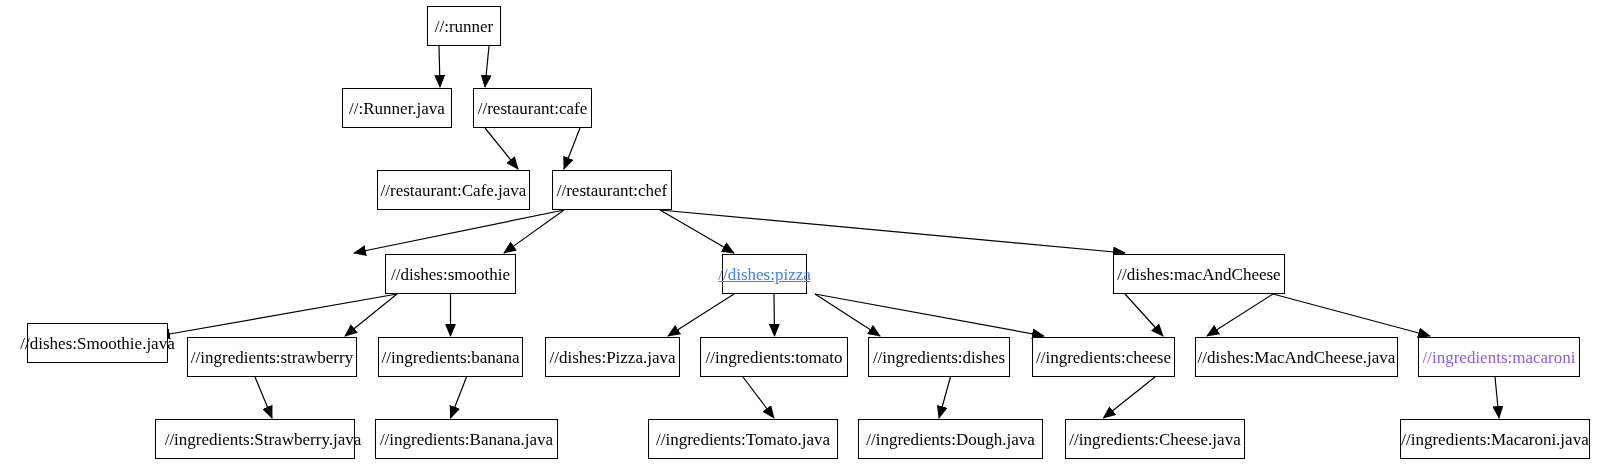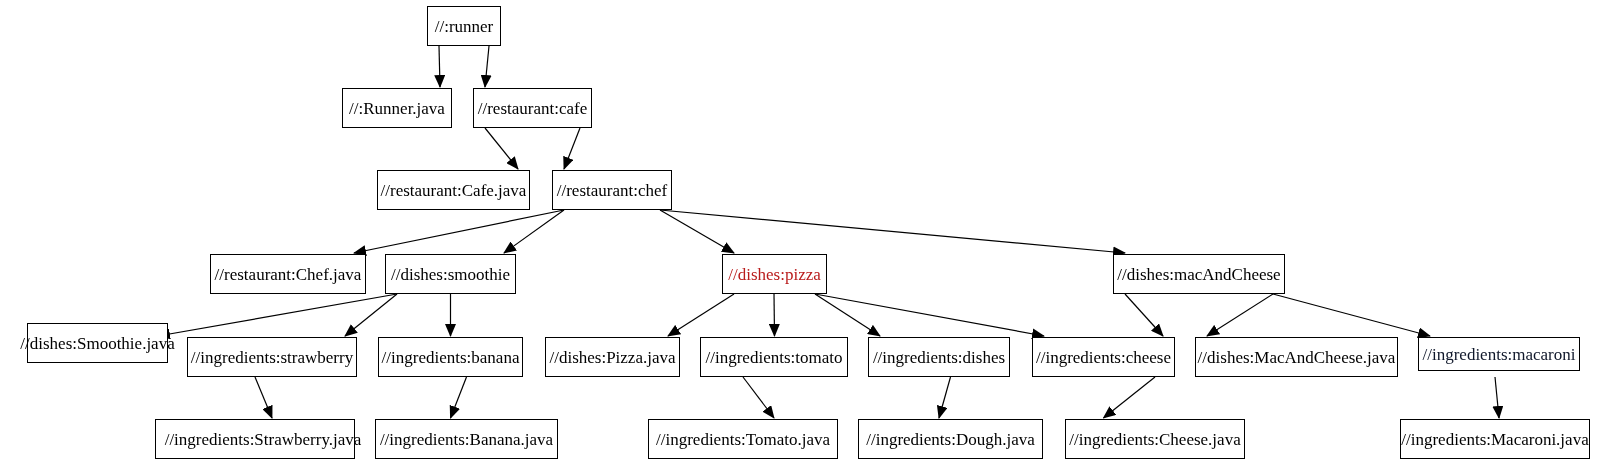--- a/index.html
+++ b/index.html
@@ -80,33 +80,32 @@
         <line x1="1155" y1="377" x2="1103.5" y2="418" stroke="#000000" stroke-width="1.2" marker-end="url(#arrowhead)" class="edge-line"></line>
         <line x1="1495" y1="377" x2="1499" y2="418" stroke="#000000" stroke-width="1.2" marker-end="url(#arrowhead)" class="edge-line"></line>
       </g>
   </svg>
   <div id="node-layer">
       <div class="graph-node" style="left: 427px; top: 6px; width: 74px; height: 40px; border: 1.5px solid rgb(0, 0, 0); background: rgb(255, 255, 255); color: rgb(0, 0, 0);">//:runner</div>
       <div class="graph-node" style="left: 342px; top: 88px; width: 110px; height: 40px; border: 1.5px solid rgb(0, 0, 0); background: rgb(255, 255, 255); color: rgb(0, 0, 0);">//:Runner.java</div>
       <div class="graph-node" style="left: 473px; top: 88px; width: 119px; height: 40px; border: 1.5px solid rgb(0, 0, 0); background: rgb(255, 255, 255); color: rgb(0, 0, 0);">//restaurant:cafe</div>
       <div class="graph-node" style="left: 377px; top: 170px; width: 153px; height: 40px; border: 1.5px solid rgb(0, 0, 0); background: rgb(255, 255, 255); color: rgb(0, 0, 0);">//restaurant:Cafe.java</div>
       <div class="graph-node" style="left: 552px; top: 170px; width: 120px; height: 40px; border: 1.5px solid rgb(0, 0, 0); background: rgb(255, 255, 255); color: rgb(0, 0, 0);">//restaurant:chef</div>
-      <div class="graph-node" style="left: 210px; top: 254px; width: 156px; height: 40px; border: 1.5px solid rgb(0, 0, 0); background: rgb(255, 255, 255); color: rgb(0, 0, 0);">//restaurant:Chef.java</div>
       <div class="graph-node" style="left: 385px; top: 254px; width: 131px; height: 40px; border: 1.5px solid rgb(0, 0, 0); background: rgb(255, 255, 255); color: rgb(0, 0, 0);">//dishes:smoothie</div>
-      <div class="graph-node" style="left: 722px; top: 254px; width: 105px; height: 40px; border: 1.5px solid rgb(0, 0, 0); background: rgb(255, 255, 255); color: #b91c1c;">//dishes:pizza</div>
+      <div class="graph-node" style="left: 722px; top: 254px; width: 85px; height: 40px; border: 1.5px solid rgb(0, 0, 0); background: rgb(255, 255, 255); color: #3b82f6; text-decoration: underline;">//dishes:pizza</div>
       <div class="graph-node" style="left: 1113px; top: 254px; width: 172px; height: 40px; border: 1.5px solid rgb(0, 0, 0); background: rgb(255, 255, 255); color: rgb(0, 0, 0);">//dishes:macAndCheese</div>
       <div class="graph-node" style="left: 3px; top: 323px; width: 141px; height: 40px; border: 1.5px solid rgb(0, 0, 0); background: rgb(255, 255, 255); color: rgb(0, 0, 0); margin-left: 24px;">//dishes:Smoothie.java</div>
       <div class="graph-node" style="left: 187px; top: 337px; width: 170px; height: 40px; border: 1.5px solid rgb(0, 0, 0); background: rgb(255, 255, 255); color: rgb(0, 0, 0);">//ingredients:strawberry</div>
       <div class="graph-node" style="left: 378px; top: 337px; width: 145px; height: 40px; border: 1.5px solid rgb(0, 0, 0); background: rgb(255, 255, 255); color: rgb(0, 0, 0);">//ingredients:banana</div>
       <div class="graph-node" style="left: 545px; top: 337px; width: 135px; height: 40px; border: 1.5px solid rgb(0, 0, 0); background: rgb(255, 255, 255); color: rgb(0, 0, 0);">//dishes:Pizza.java</div>
       <div class="graph-node" style="left: 700px; top: 337px; width: 148px; height: 40px; border: 1.5px solid rgb(0, 0, 0); background: rgb(255, 255, 255); color: rgb(0, 0, 0);">//ingredients:tomato</div>
       <div class="graph-node" style="left: 868px; top: 337px; width: 142px; height: 40px; border: 1.5px solid rgb(0, 0, 0); background: rgb(255, 255, 255); color: rgb(0, 0, 0);">//ingredients:dishes</div>
       <div class="graph-node" style="left: 1032px; top: 337px; width: 143px; height: 40px; border: 1.5px solid rgb(0, 0, 0); background: rgb(255, 255, 255); color: rgb(0, 0, 0);">//ingredients:cheese</div>
       <div class="graph-node" style="left: 1195px; top: 337px; width: 203px; height: 40px; border: 1.5px solid rgb(0, 0, 0); background: rgb(255, 255, 255); color: rgb(0, 0, 0);">//dishes:MacAndCheese.java</div>
-      <div class="graph-node" style="left: 1418px; top: 337px; width: 162px; height: 34px; border: 1.5px solid rgb(0, 0, 0); background: rgb(255, 255, 255); color: #0f172a;">//ingredients:macaroni</div>
+      <div class="graph-node" style="left: 1418px; top: 337px; width: 162px; height: 40px; border: 1.5px solid rgb(0, 0, 0); background: rgb(255, 255, 255); color: #8b5cf6;">//ingredients:macaroni</div>
       <div class="graph-node" style="left: 155px; top: 419px; width: 200px; height: 40px; border: 1.5px solid rgb(0, 0, 0); background: rgb(255, 255, 255); color: rgb(0, 0, 0); padding-left: 16px;">//ingredients:Strawberry.java</div>
       <div class="graph-node" style="left: 375px; top: 419px; width: 183px; height: 40px; border: 1.5px solid rgb(0, 0, 0); background: rgb(255, 255, 255); color: rgb(0, 0, 0);">//ingredients:Banana.java</div>
       <div class="graph-node" style="left: 648px; top: 419px; width: 190px; height: 40px; border: 1.5px solid rgb(0, 0, 0); background: rgb(255, 255, 255); color: rgb(0, 0, 0);">//ingredients:Tomato.java</div>
       <div class="graph-node" style="left: 858px; top: 419px; width: 185px; height: 40px; border: 1.5px solid rgb(0, 0, 0); background: rgb(255, 255, 255); color: rgb(0, 0, 0);">//ingredients:Dough.java</div>
       <div class="graph-node" style="left: 1065px; top: 419px; width: 180px; height: 40px; border: 1.5px solid rgb(0, 0, 0); background: rgb(255, 255, 255); color: rgb(0, 0, 0);">//ingredients:Cheese.java</div>
       <div class="graph-node" style="left: 1400px; top: 419px; width: 190px; height: 40px; border: 1.5px solid rgb(0, 0, 0); background: rgb(255, 255, 255); color: rgb(0, 0, 0);">//ingredients:Macaroni.java</div>
     </div>
 </div>
 
 </body></html>

